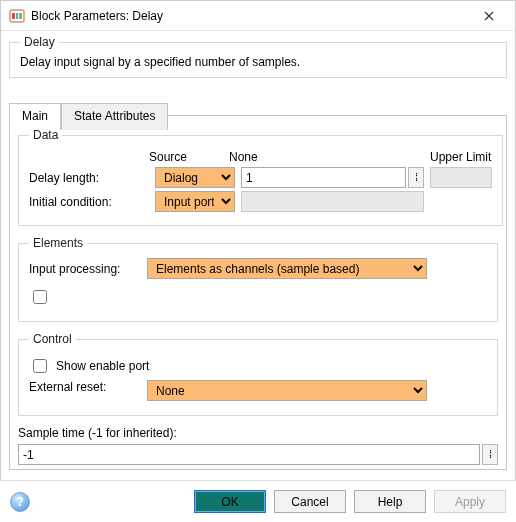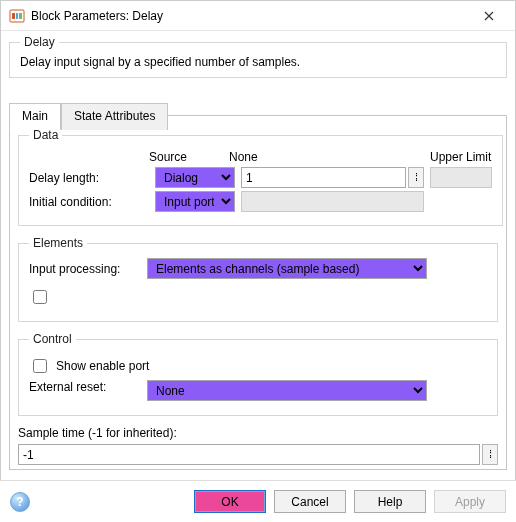--- a/index.html
+++ b/index.html
@@ -76,21 +76,21 @@
   .col-value { flex: 1; display:flex; align-items:center; gap:2px;}
   .col-upper { width: 62px; }
   .hdr { font-size:12px; color:#000; }
   select, input[type=text] {
     font: inherit;
     border: 1px solid #a8a8a8;
     background: #fff;
     padding: 2px 4px;
     height: 21px;
   }
-  select { background:#8b5cf6; }
+  select { background:#fdba74; }
   select:disabled, input:disabled { background: #e8e8e8; color:#888; border-color:#c9c9c9;}
   .vdots {
     width:16px;height:21px;border:1px solid #b5b5b5;display:flex;align-items:center;justify-content:center;
     background:#f3f3f3;font-size:11px;line-height:1;letter-spacing:-1px;
   }
   .check { display:flex; align-items:center; gap:6px; margin:4px 0;}
   .check input { width:14px;height:14px; }
   .algo-row { display:flex; align-items:center; gap:8px; margin:2px 0 8px 0;}
   .algo-row label { width:110px; }
   .algo-row select { flex: 0 0 280px; }
@@ -120,21 +120,21 @@
   }
   .footer .spacer { flex:1; }
   .btn {
     min-width: 72px;
     height: 23px;
     border: 1px solid #aaa;
     background: #f2f2f2;
     font: inherit;
     padding: 0 8px;
   }
-  .btn.default { border-color:#1a6dc9; box-shadow: inset 0 0 0 1px #6fa9e6; background:#ec4899;}
+  .btn.default { border-color:#1a6dc9; box-shadow: inset 0 0 0 1px #6fa9e6; background:#0f766e;}
   .btn:disabled { color:#9e9e9e; background:#f4f4f4; border-color:#d4d4d4;}
   .data-headers { display:flex; margin:2px 0 2px 0;}
 </style>
 </head>
 <body>
 
 <div class="titlebar">
   <span class="icon">
     <svg width="16" height="16" viewBox="0 0 16 16">
       <rect x="1" y="2" width="14" height="12" rx="1" fill="#fff" stroke="#d0562b"></rect>

